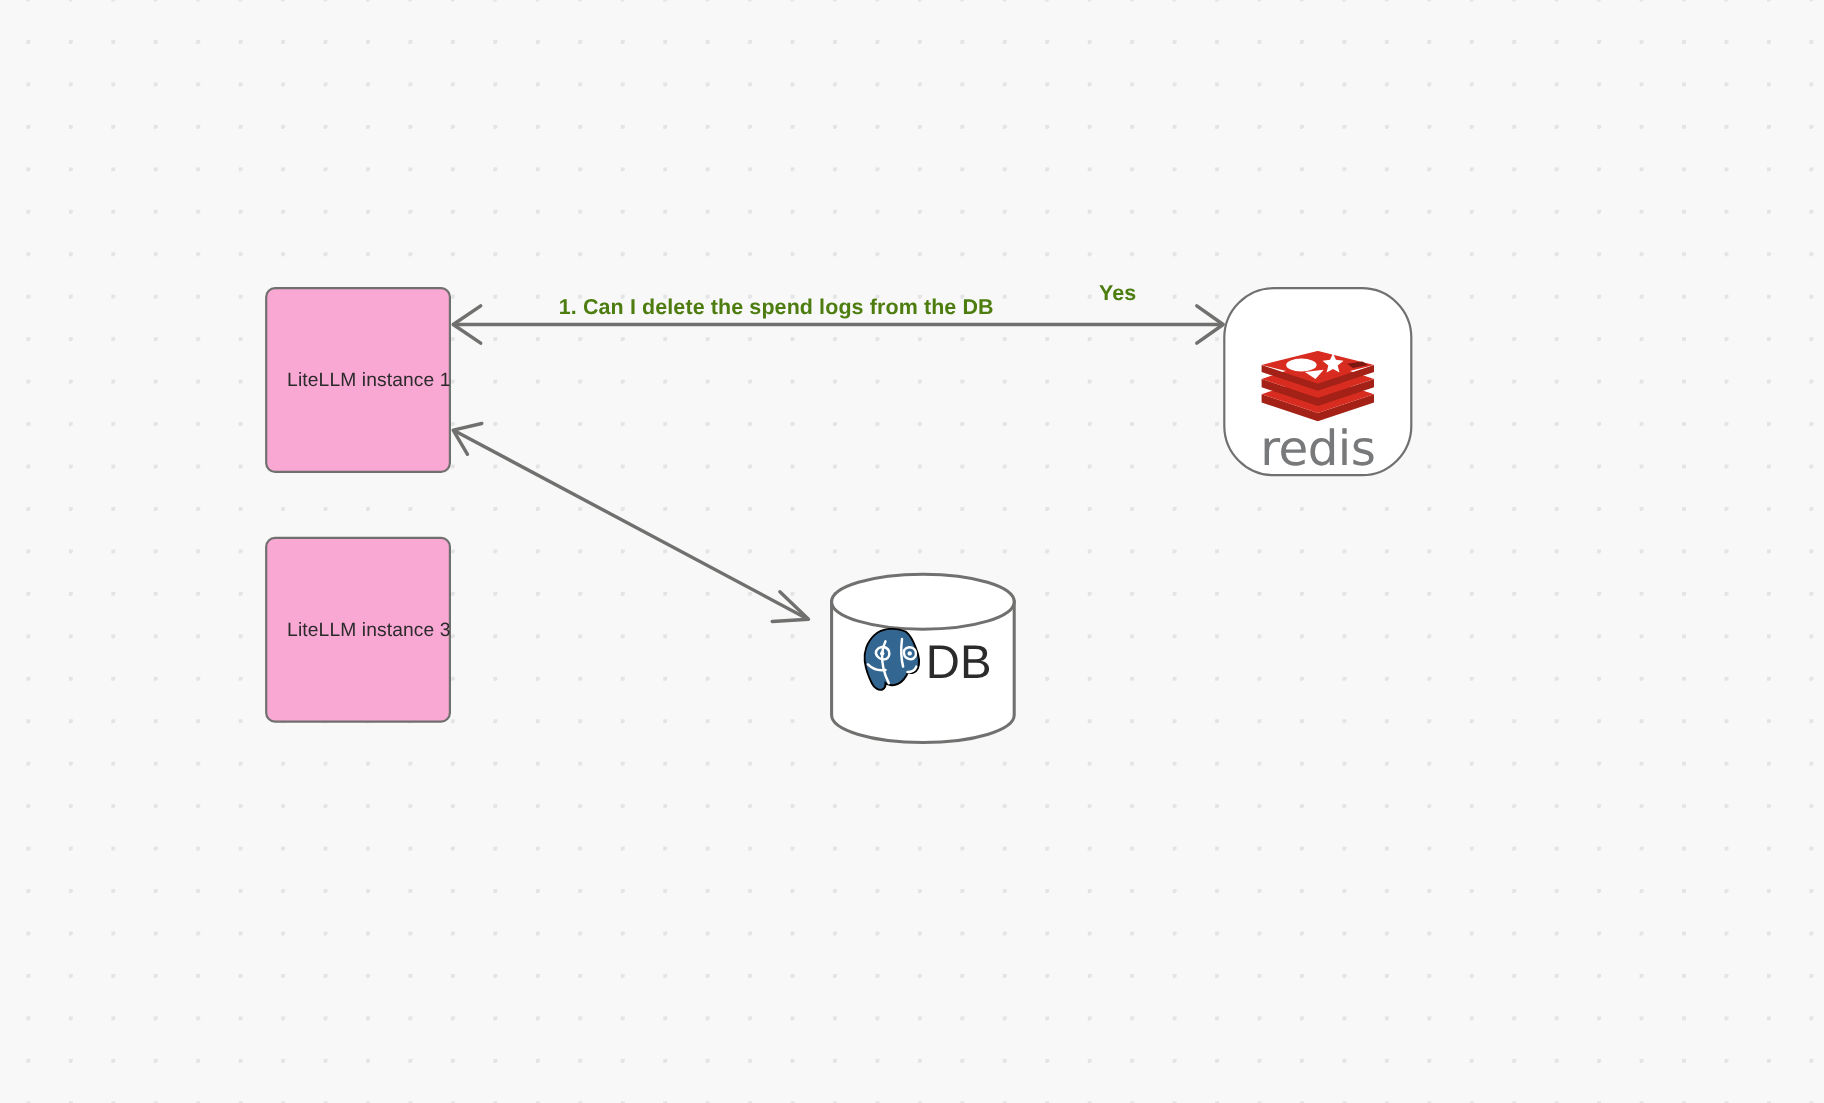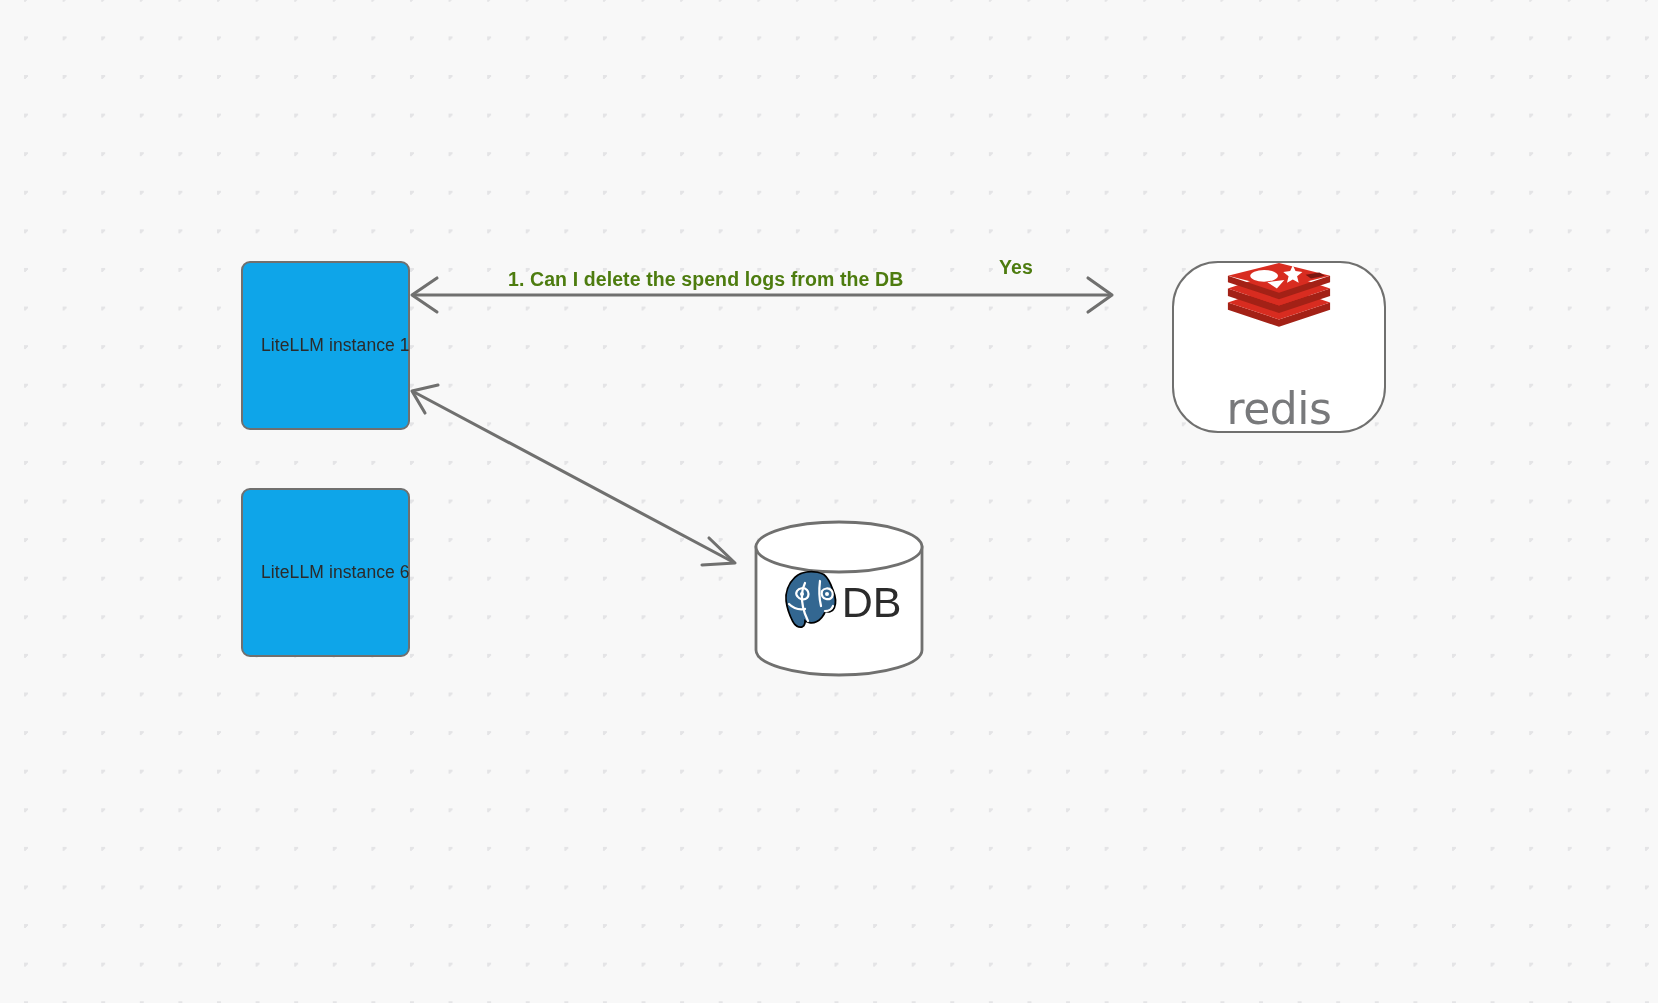--- a/index.html
+++ b/index.html
@@ -37,21 +37,21 @@
     position: absolute;
     left: 0; top: 0;
     width: 1658px;
     height: 1003px;
     overflow: visible;
   }
 
   
   .node-box {
     position: absolute;
-    background: #0ea5e9;
+    background: #f9a8d4;
     border: 2.6px solid #70706f;
     border-radius: 9px;
     box-sizing: border-box;
     display: flex;
     align-items: center;
     padding-left: 18px;
   }
   .node-label {
     font-size: 17.5px;
     color: #2b2b2b;
@@ -60,32 +60,32 @@
     font-family: "Liberation Sans", sans-serif;
   }
 
   #litellm-1 { left: 241px; top: 261px; width: 169px; height: 169px; }
   #litellm-2 { left: 241px; top: 488px; width: 169px; height: 169px; }
   #litellm-3 { left: 241px; top: 714px; width: 169px; height: 169px; }
 
   
   #redis-node {
     position: absolute;
-    left: 1172px;
+    left: 1112px;
     top: 261px;
-    width: 214px;
+    width: 172px;
     height: 172px;
     background: #ffffff;
     border: 2.6px solid #70706f;
     border-radius: 46px;
     box-sizing: border-box;
     display: flex;
     flex-direction: column;
     align-items: center;
-    justify-content: space-between;
+    justify-content: flex-end;
   }
   #redis-logo-mark { width: 108px; height: 66px; display:block; }
   #redis-wordmark {
     margin-top: 2px;
     font-size: 44px;
     line-height: 1;
     color: #78797b;
     letter-spacing: -0.5px;
     font-family: "DejaVu Sans", sans-serif;
     font-weight: 400;
@@ -164,21 +164,21 @@
   <div class="edge-label" id="label-step1">1.  Can I delete the spend logs from the DB</div>
 
   <div class="edge-label" id="label-yes">Yes</div>
 
 
   <div class="node-box" id="litellm-1">
     <span class="node-label">LiteLLM instance 1</span>
   </div>
 
   <div class="node-box" id="litellm-2">
-    <span class="node-label">LiteLLM instance 6</span>
+    <span class="node-label">LiteLLM instance 3</span>
   </div>
 
 
   <div id="redis-node">
     <svg id="redis-logo-mark" viewBox="0 0 200 124">
 
       <path d="M100 120 L4 88 L4 74 L100 106 L196 74 L196 88 Z" fill="#a32116"></path>
       <path d="M4 74 L100 42 L196 74 L100 106 Z" fill="#d82c20"></path>
 
       <path d="M100 94 L4 62 L4 48 L100 80 L196 48 L196 62 Z" fill="#a32116"></path>

